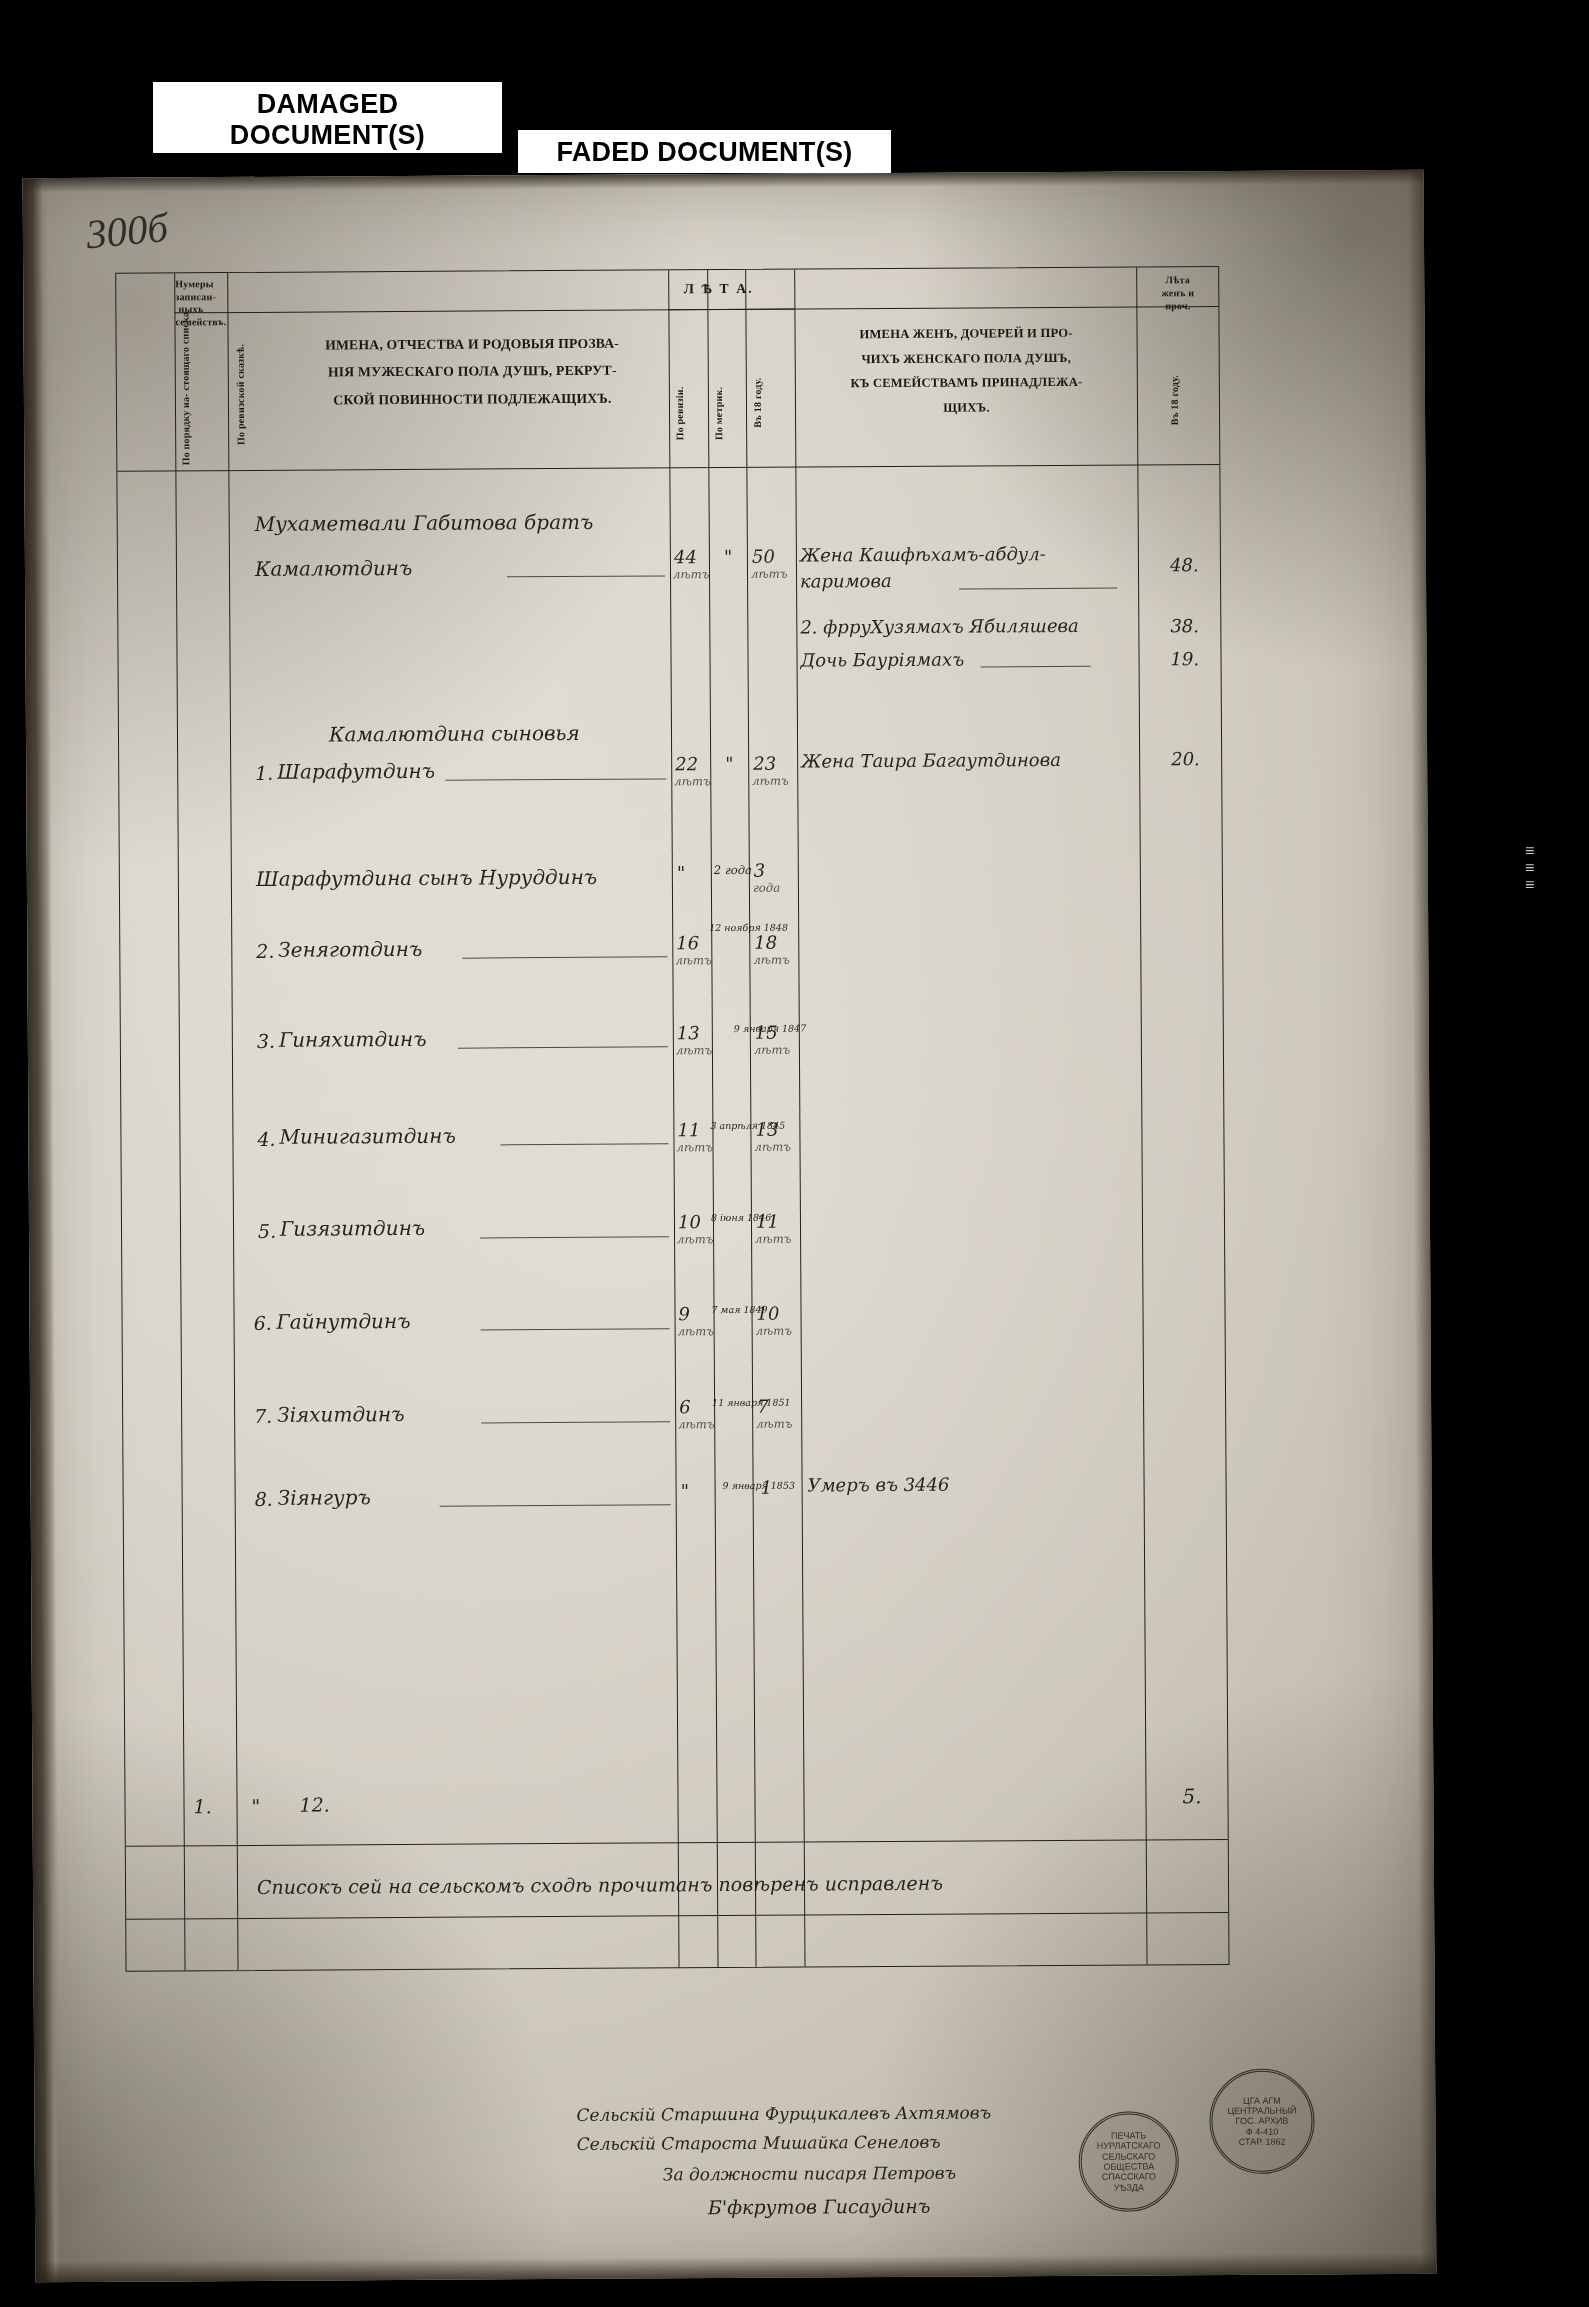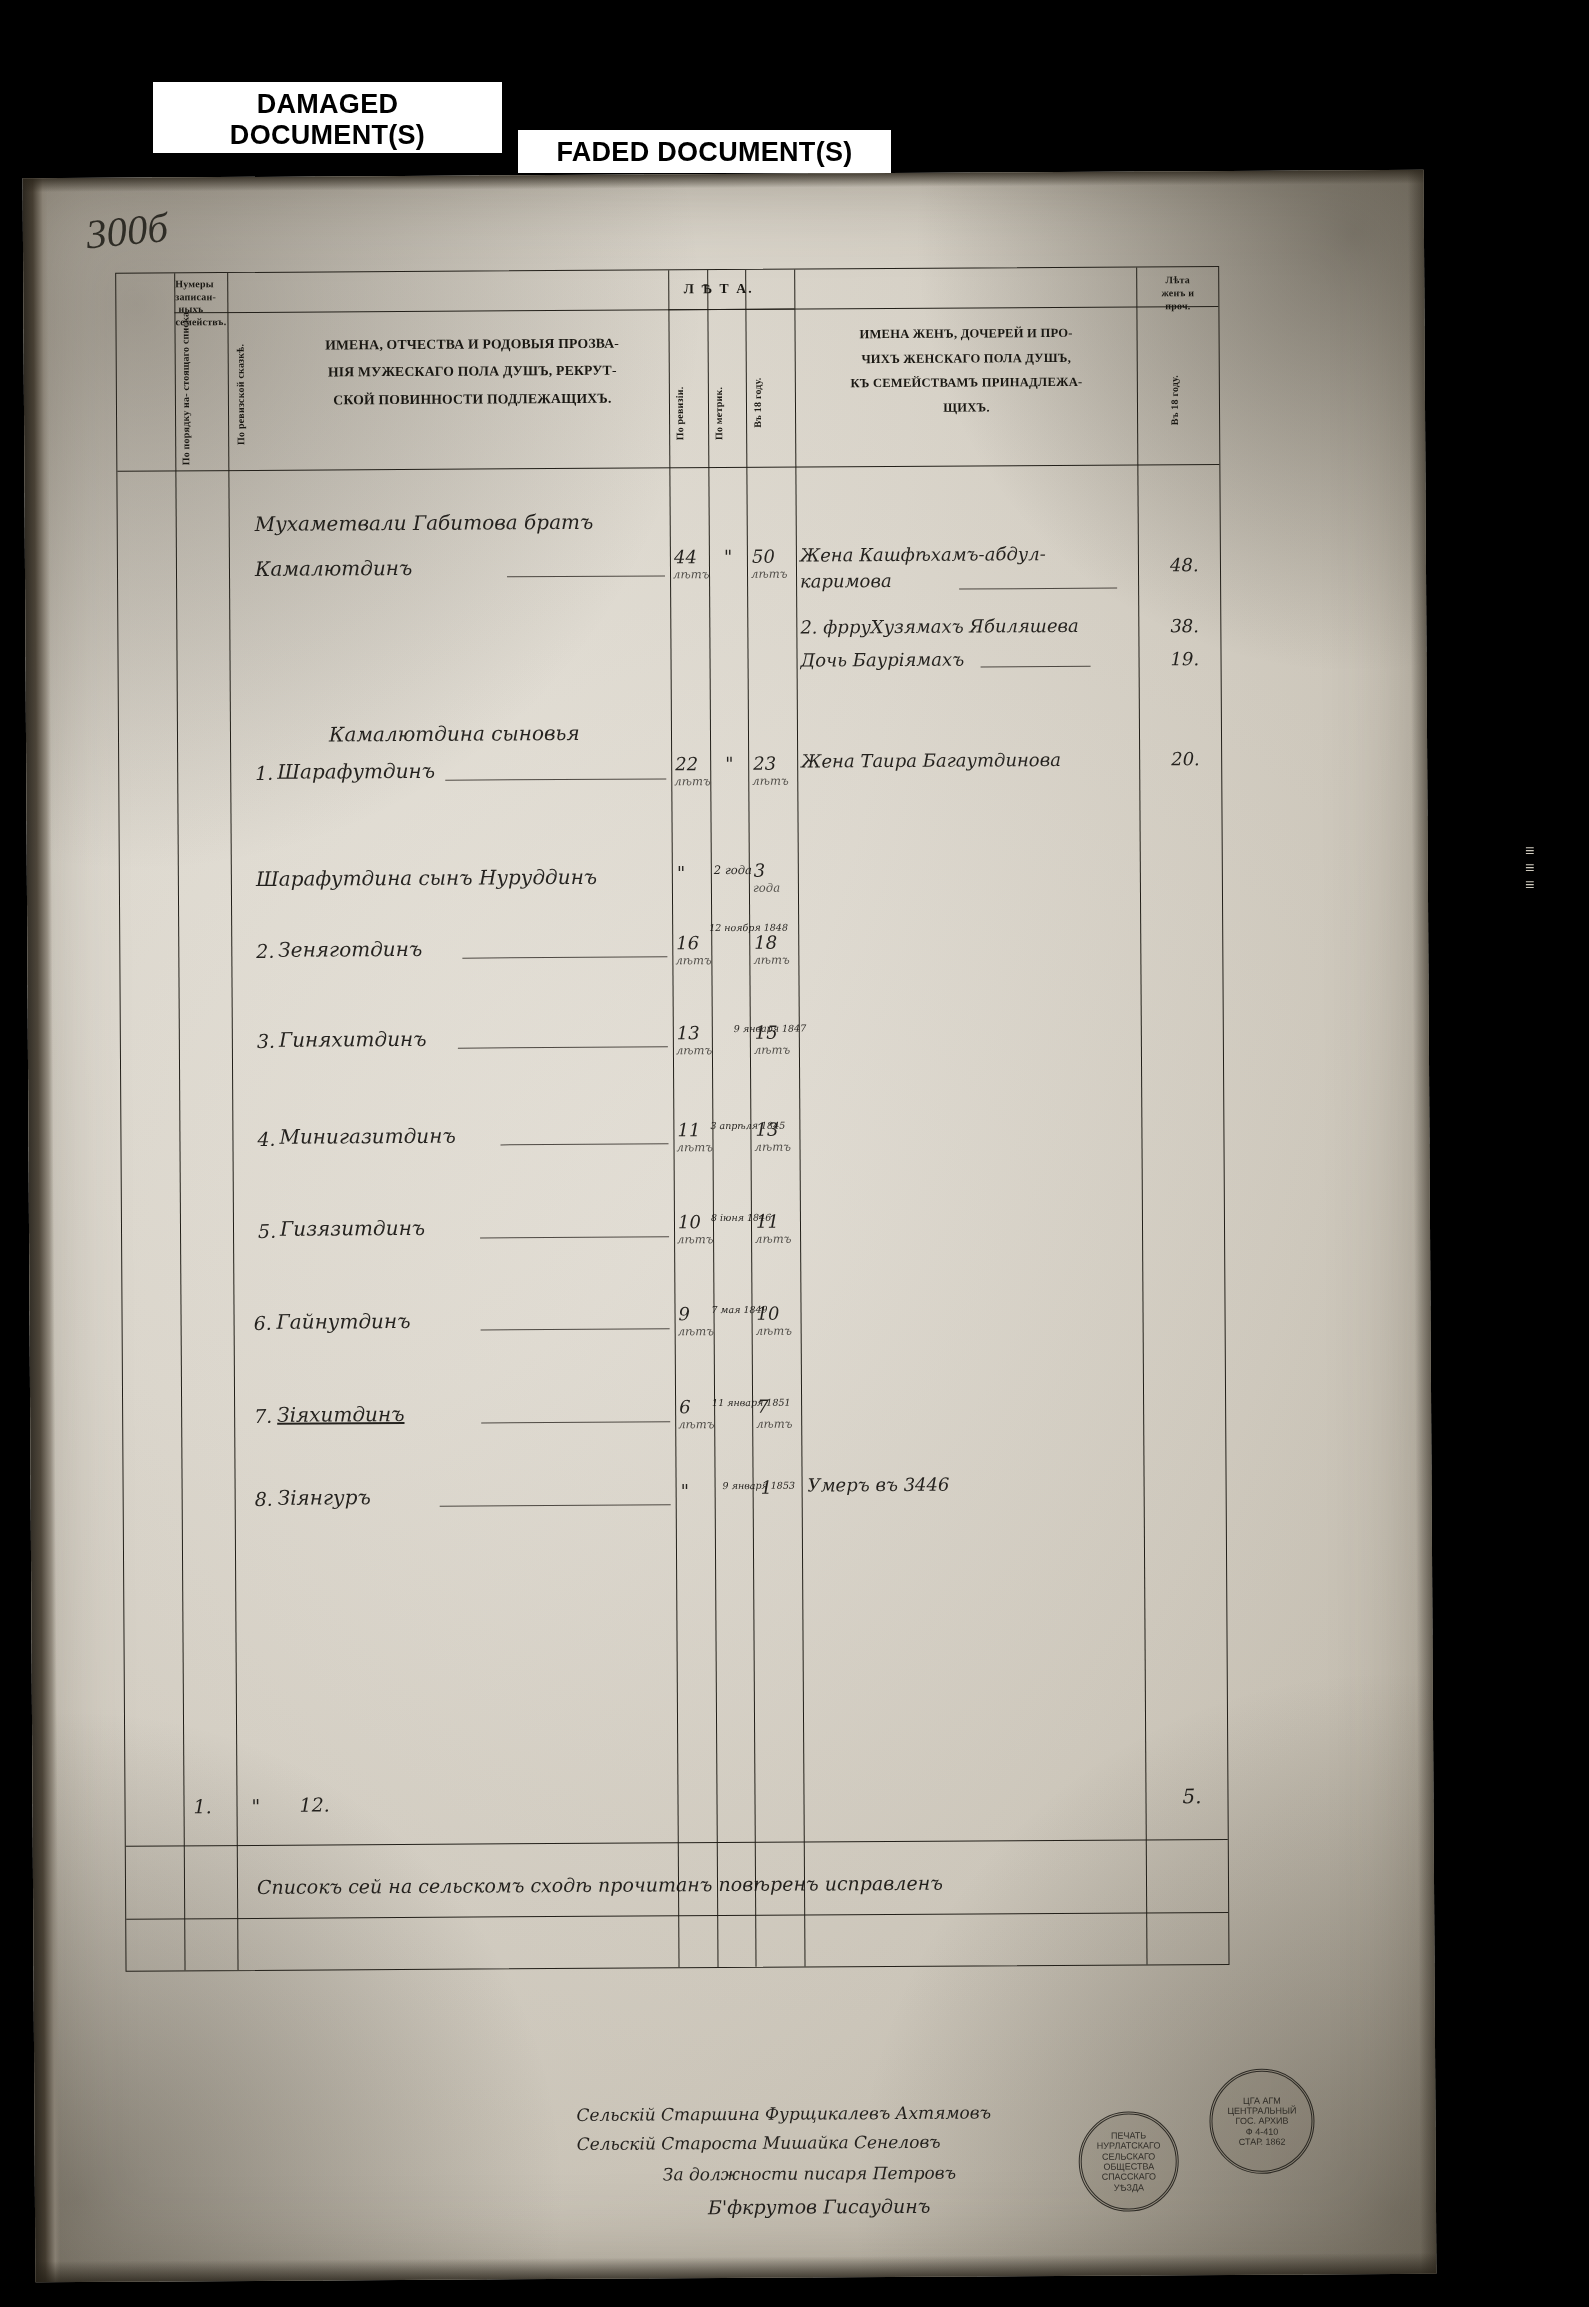--- a/index.html
+++ b/index.html
@@ -351,21 +351,21 @@
     <div class="hw" style="left:131px; top:1039px; font-size:19px;">6.</div>
     <div class="hw" style="left:154px; top:1037px; font-size:20px;">Гайнутдинъ</div>
     <div class="rule" style="left:358px; top:1058px; width:189px;"></div>
     <div class="hw" style="left:556px; top:1033px; font-size:18px;">9</div>
     <div class="hw xs light" style="left:555px; top:1054px;">лѣтъ</div>
     <div class="hw xs" style="left:589px; top:1034px; font-size:9.5px;">7 мая 1849</div>
     <div class="hw" style="left:634px; top:1033px; font-size:18px;">10</div>
     <div class="hw xs light" style="left:633px; top:1054px;">лѣтъ</div>
 
     <div class="hw" style="left:131px; top:1132px; font-size:19px;">7.</div>
-    <div class="hw" style="left:154px; top:1130px; font-size:20px;text-decoration:underline;">Зіяхитдинъ</div>
+    <div class="hw" style="left:154px; top:1130px; font-size:20px;">Зіяхитдинъ</div>
     <div class="rule" style="left:358px; top:1151px; width:189px;"></div>
     <div class="hw" style="left:556px; top:1126px; font-size:18px;">6</div>
     <div class="hw xs light" style="left:555px; top:1147px;">лѣтъ</div>
     <div class="hw xs" style="left:589px; top:1127px; font-size:9.5px;">11 января 1851</div>
     <div class="hw" style="left:634px; top:1126px; font-size:18px;">7</div>
     <div class="hw xs light" style="left:633px; top:1147px;">лѣтъ</div>
 
     <div class="hw" style="left:131px; top:1215px; font-size:19px;">8.</div>
     <div class="hw" style="left:154px; top:1213px; font-size:20px;">Зіянгуръ</div>
     <div class="rule" style="left:316px; top:1234px; width:231px;"></div>

